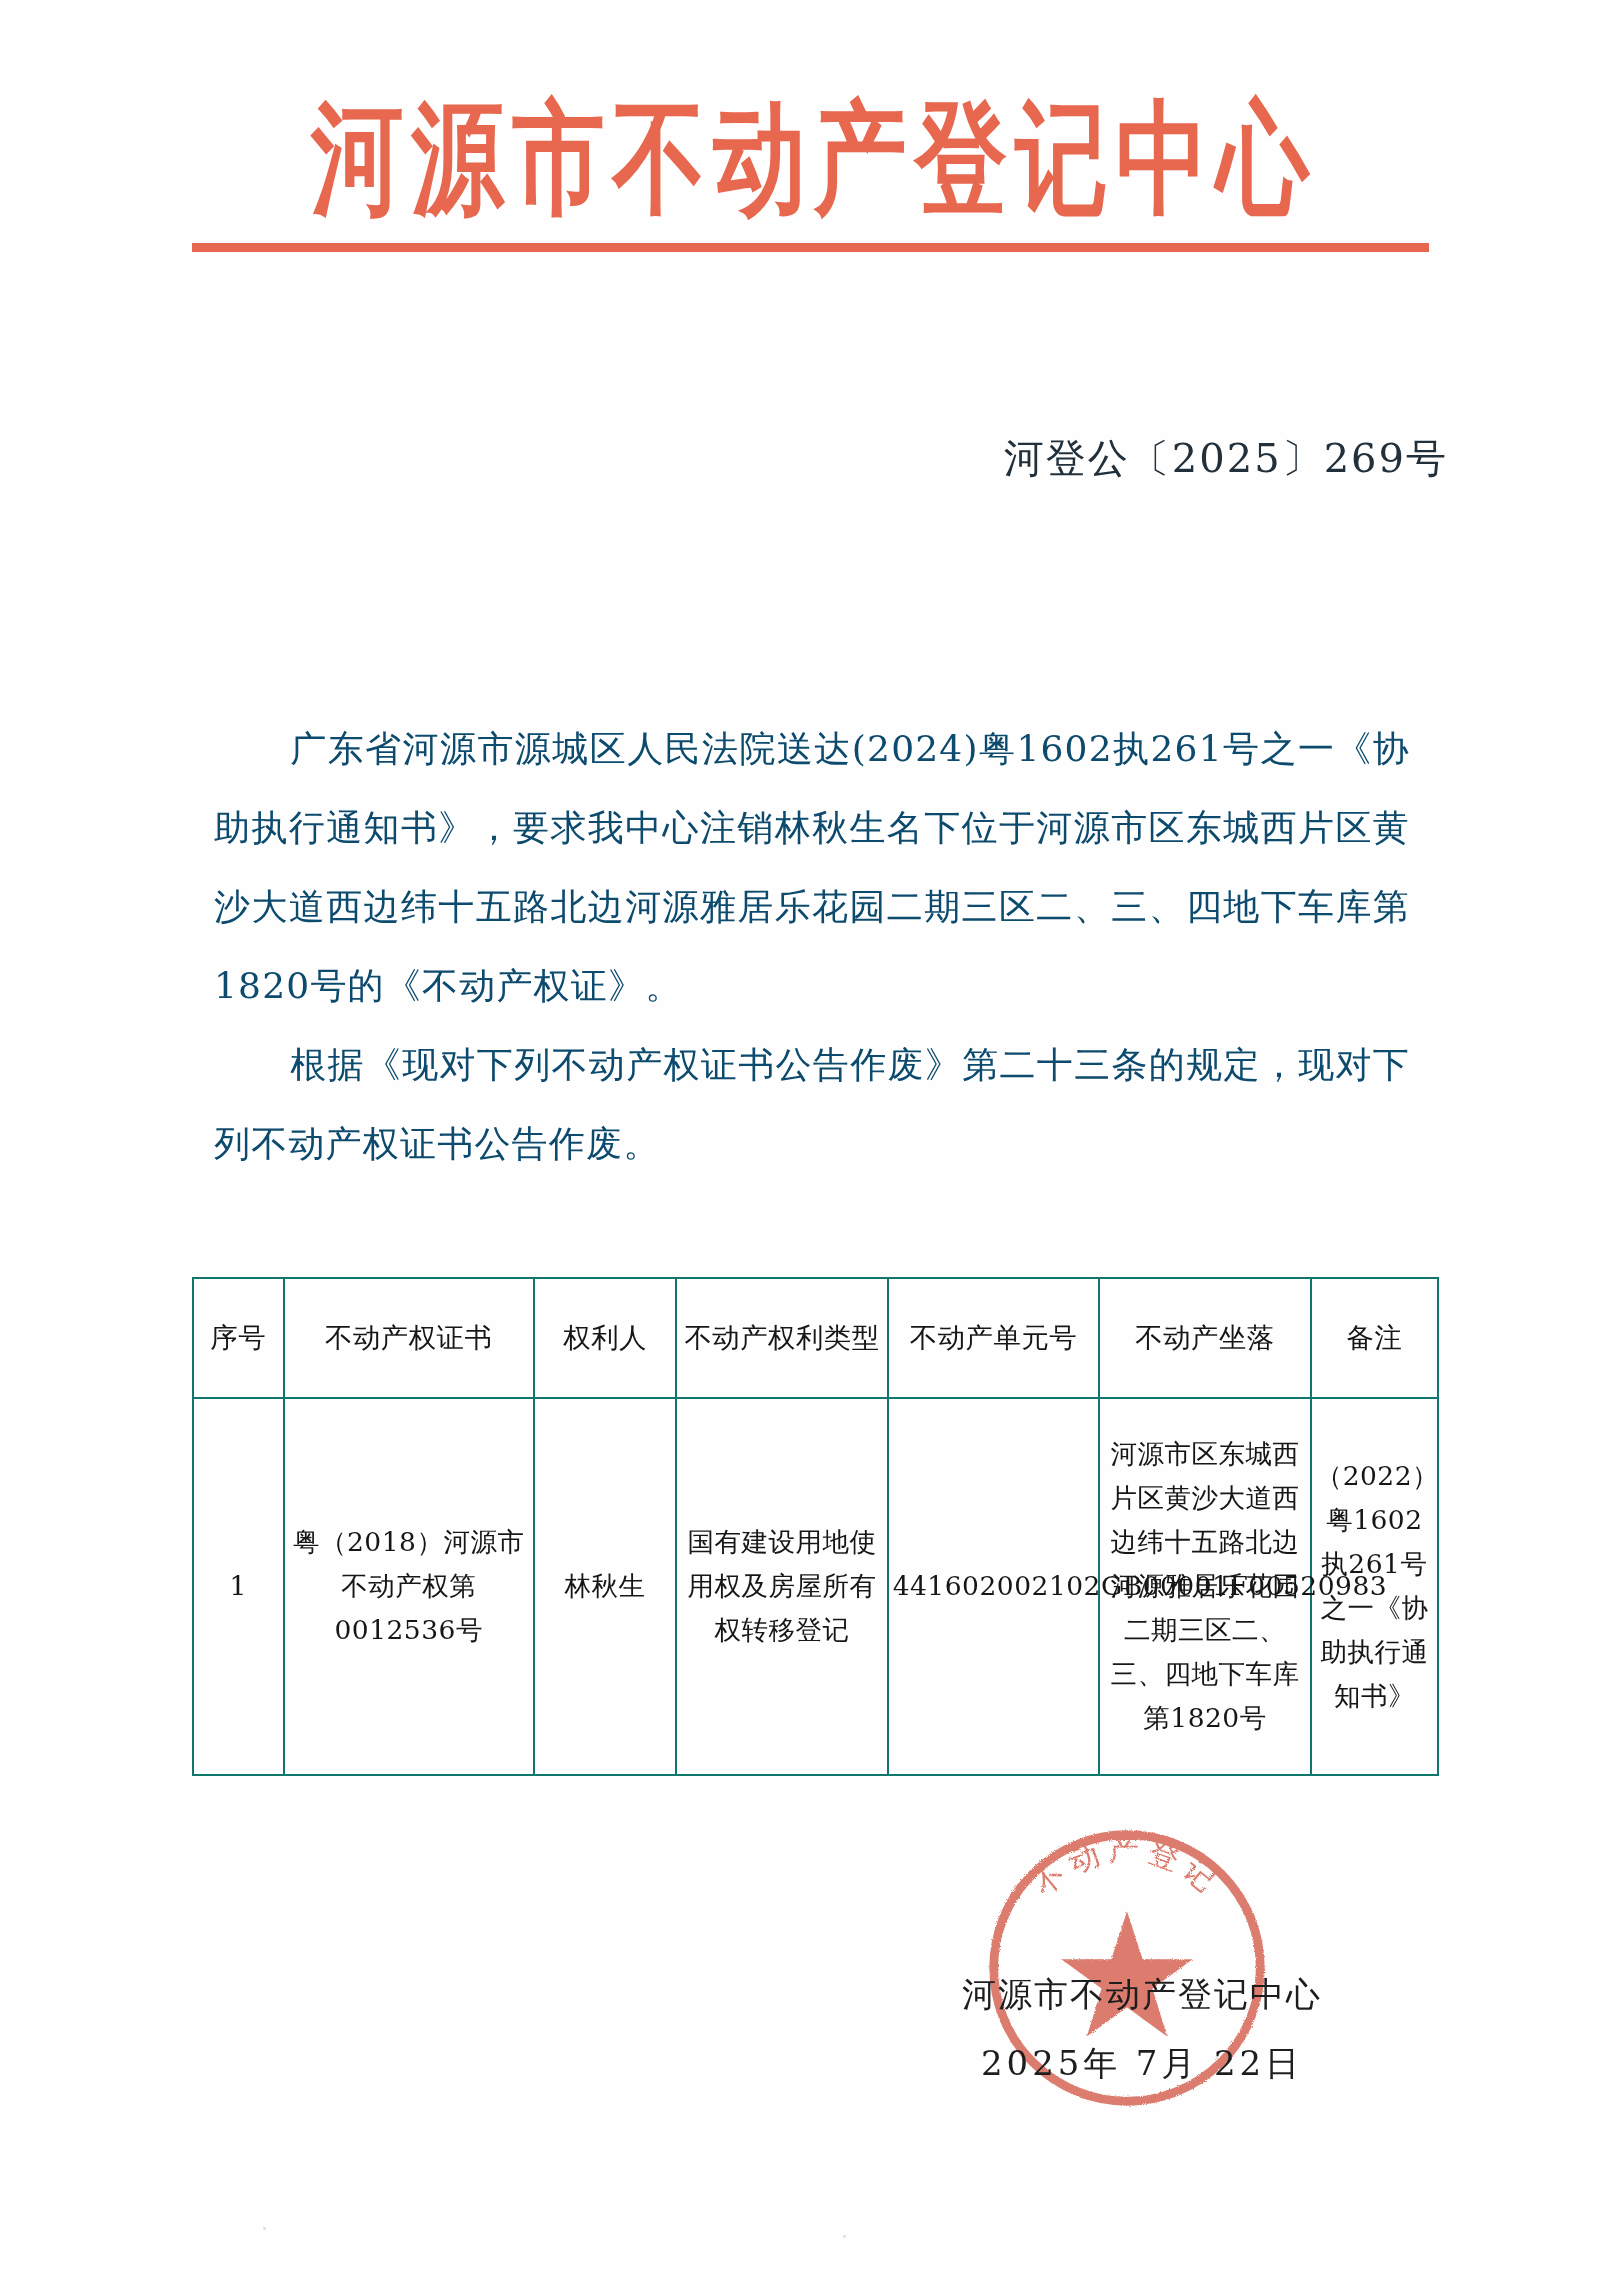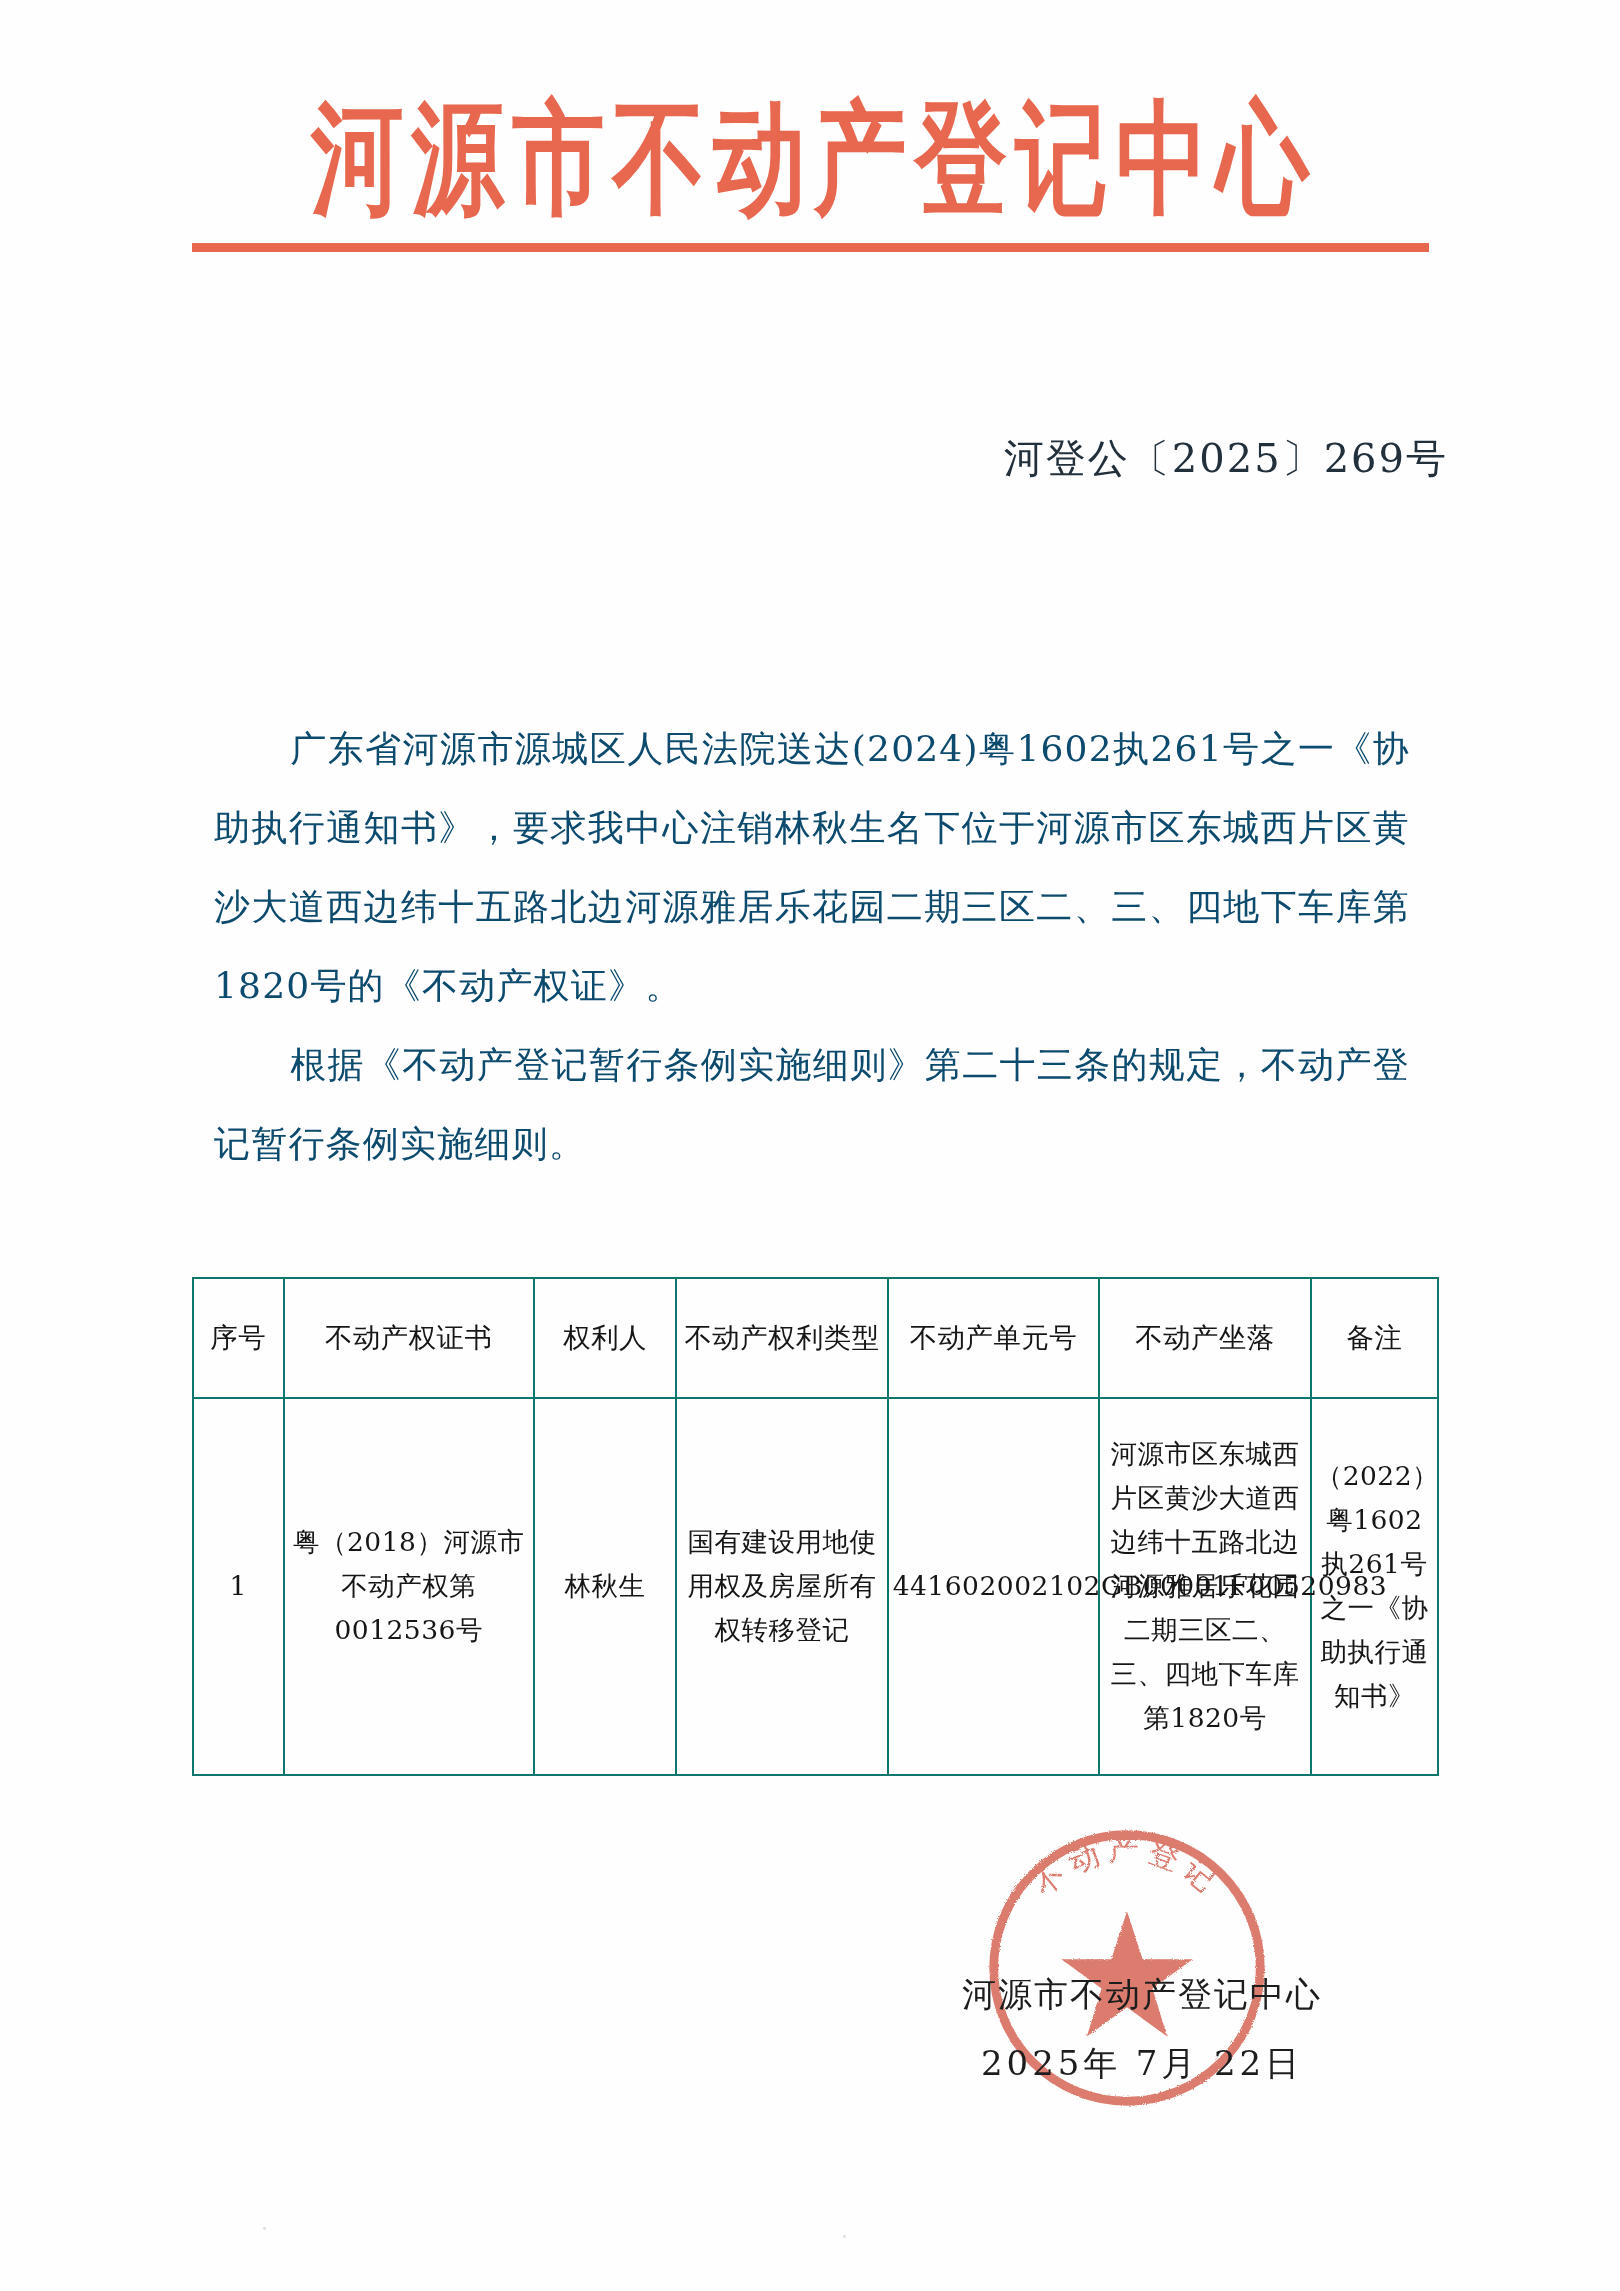--- a/index.html
+++ b/index.html
@@ -182,21 +182,21 @@
   <div class="letterhead">
     <div class="letterhead-title">河源市不动产登记中心</div>
   </div>
   <div class="letterhead-rule"></div>
 
   <div class="doc-number">河登公〔2025〕269号</div>
 
 
   <div class="body-block">
     <p class="para"><span class="indent"></span><span>广东省河源市源城区人民法院送达(2024)粤1602执261号之一《协助执行通知书》，要求我中心注销林秋生名下位于河源市区东城西片区黄沙大道西边纬十五路北边河源雅居乐花园二期三区二、三、四地下车库第1820号的《不动产权证》。</span></p>
-    <p class="para"><span class="indent"></span><span>根据《不动产登记暂行条例实施细则》第二十三条的规定，不动产登记暂行条例实施细则。</span></p>
+    <p class="para"><span class="indent"></span><span>根据《现对下列不动产权证书公告作废》第二十三条的规定，现对下列不动产权证书公告作废。</span></p>
   </div>
 
   <div class="tbl-wrap">
     <table class="notice-table">
       <thead>
         <tr>
           <th class="c-seq">序号</th>
           <th class="c-cert">不动产权证书</th>
           <th class="c-owner">权利人</th>
           <th class="c-type">不动产权利类型</th>

